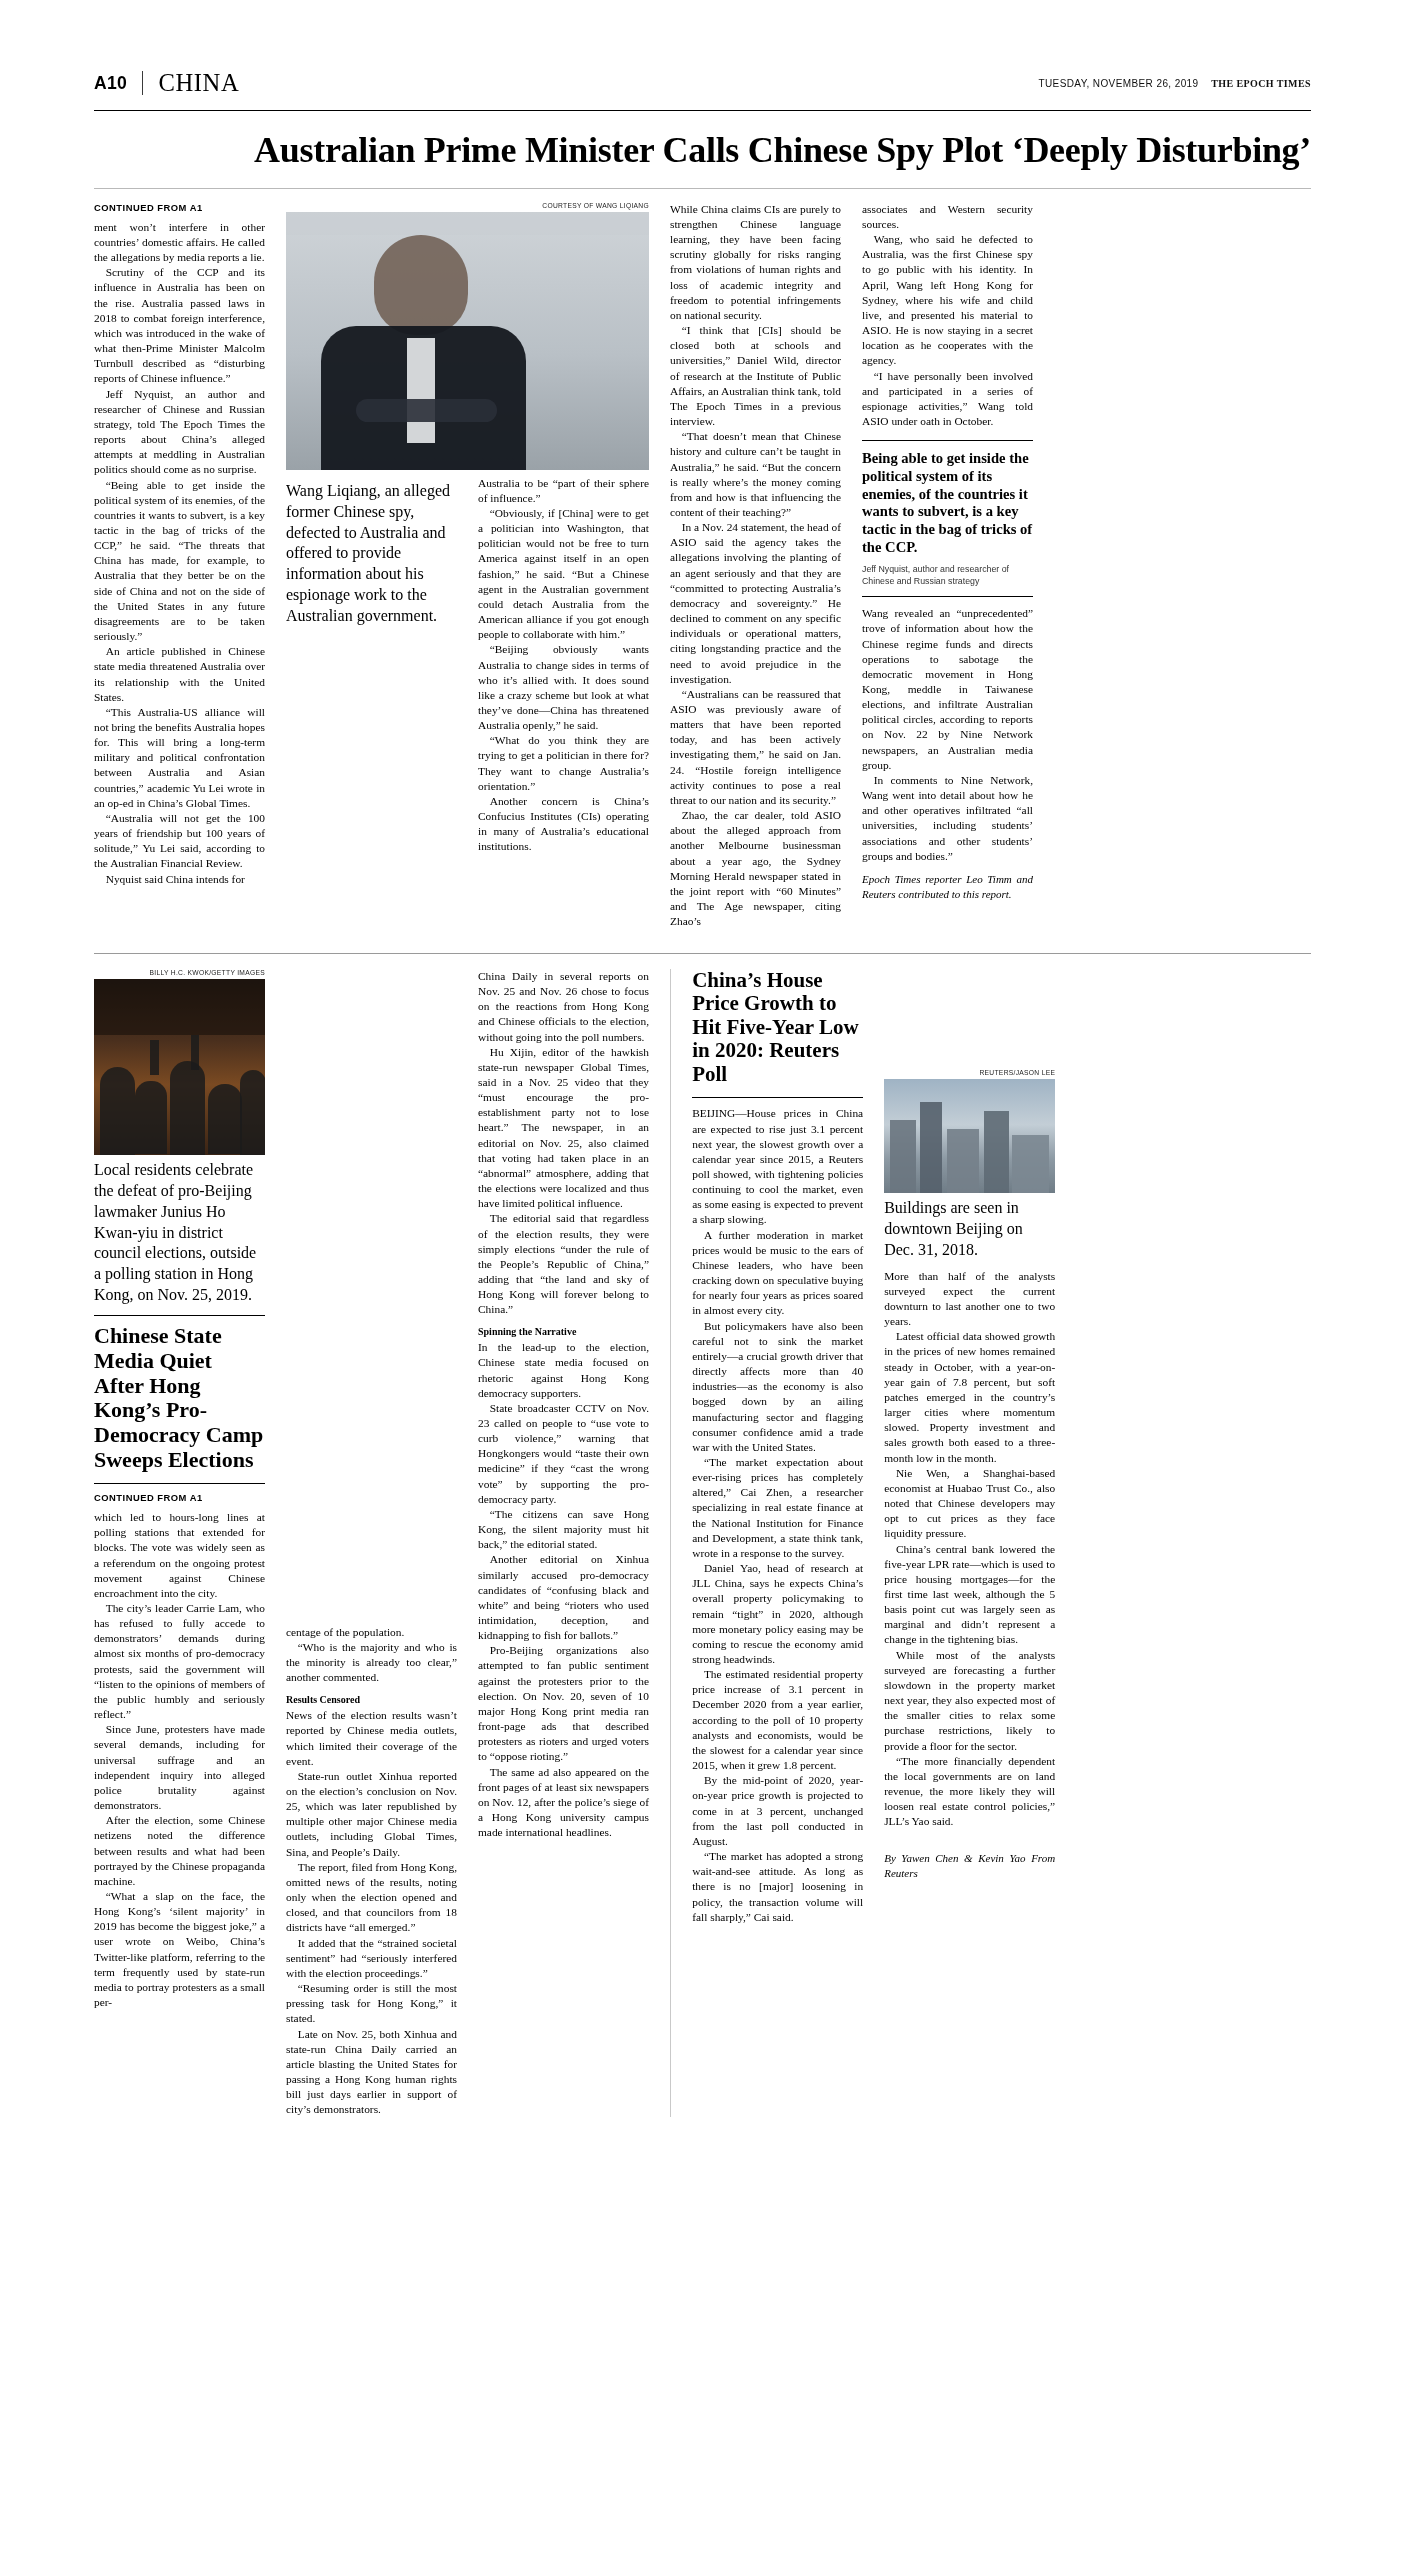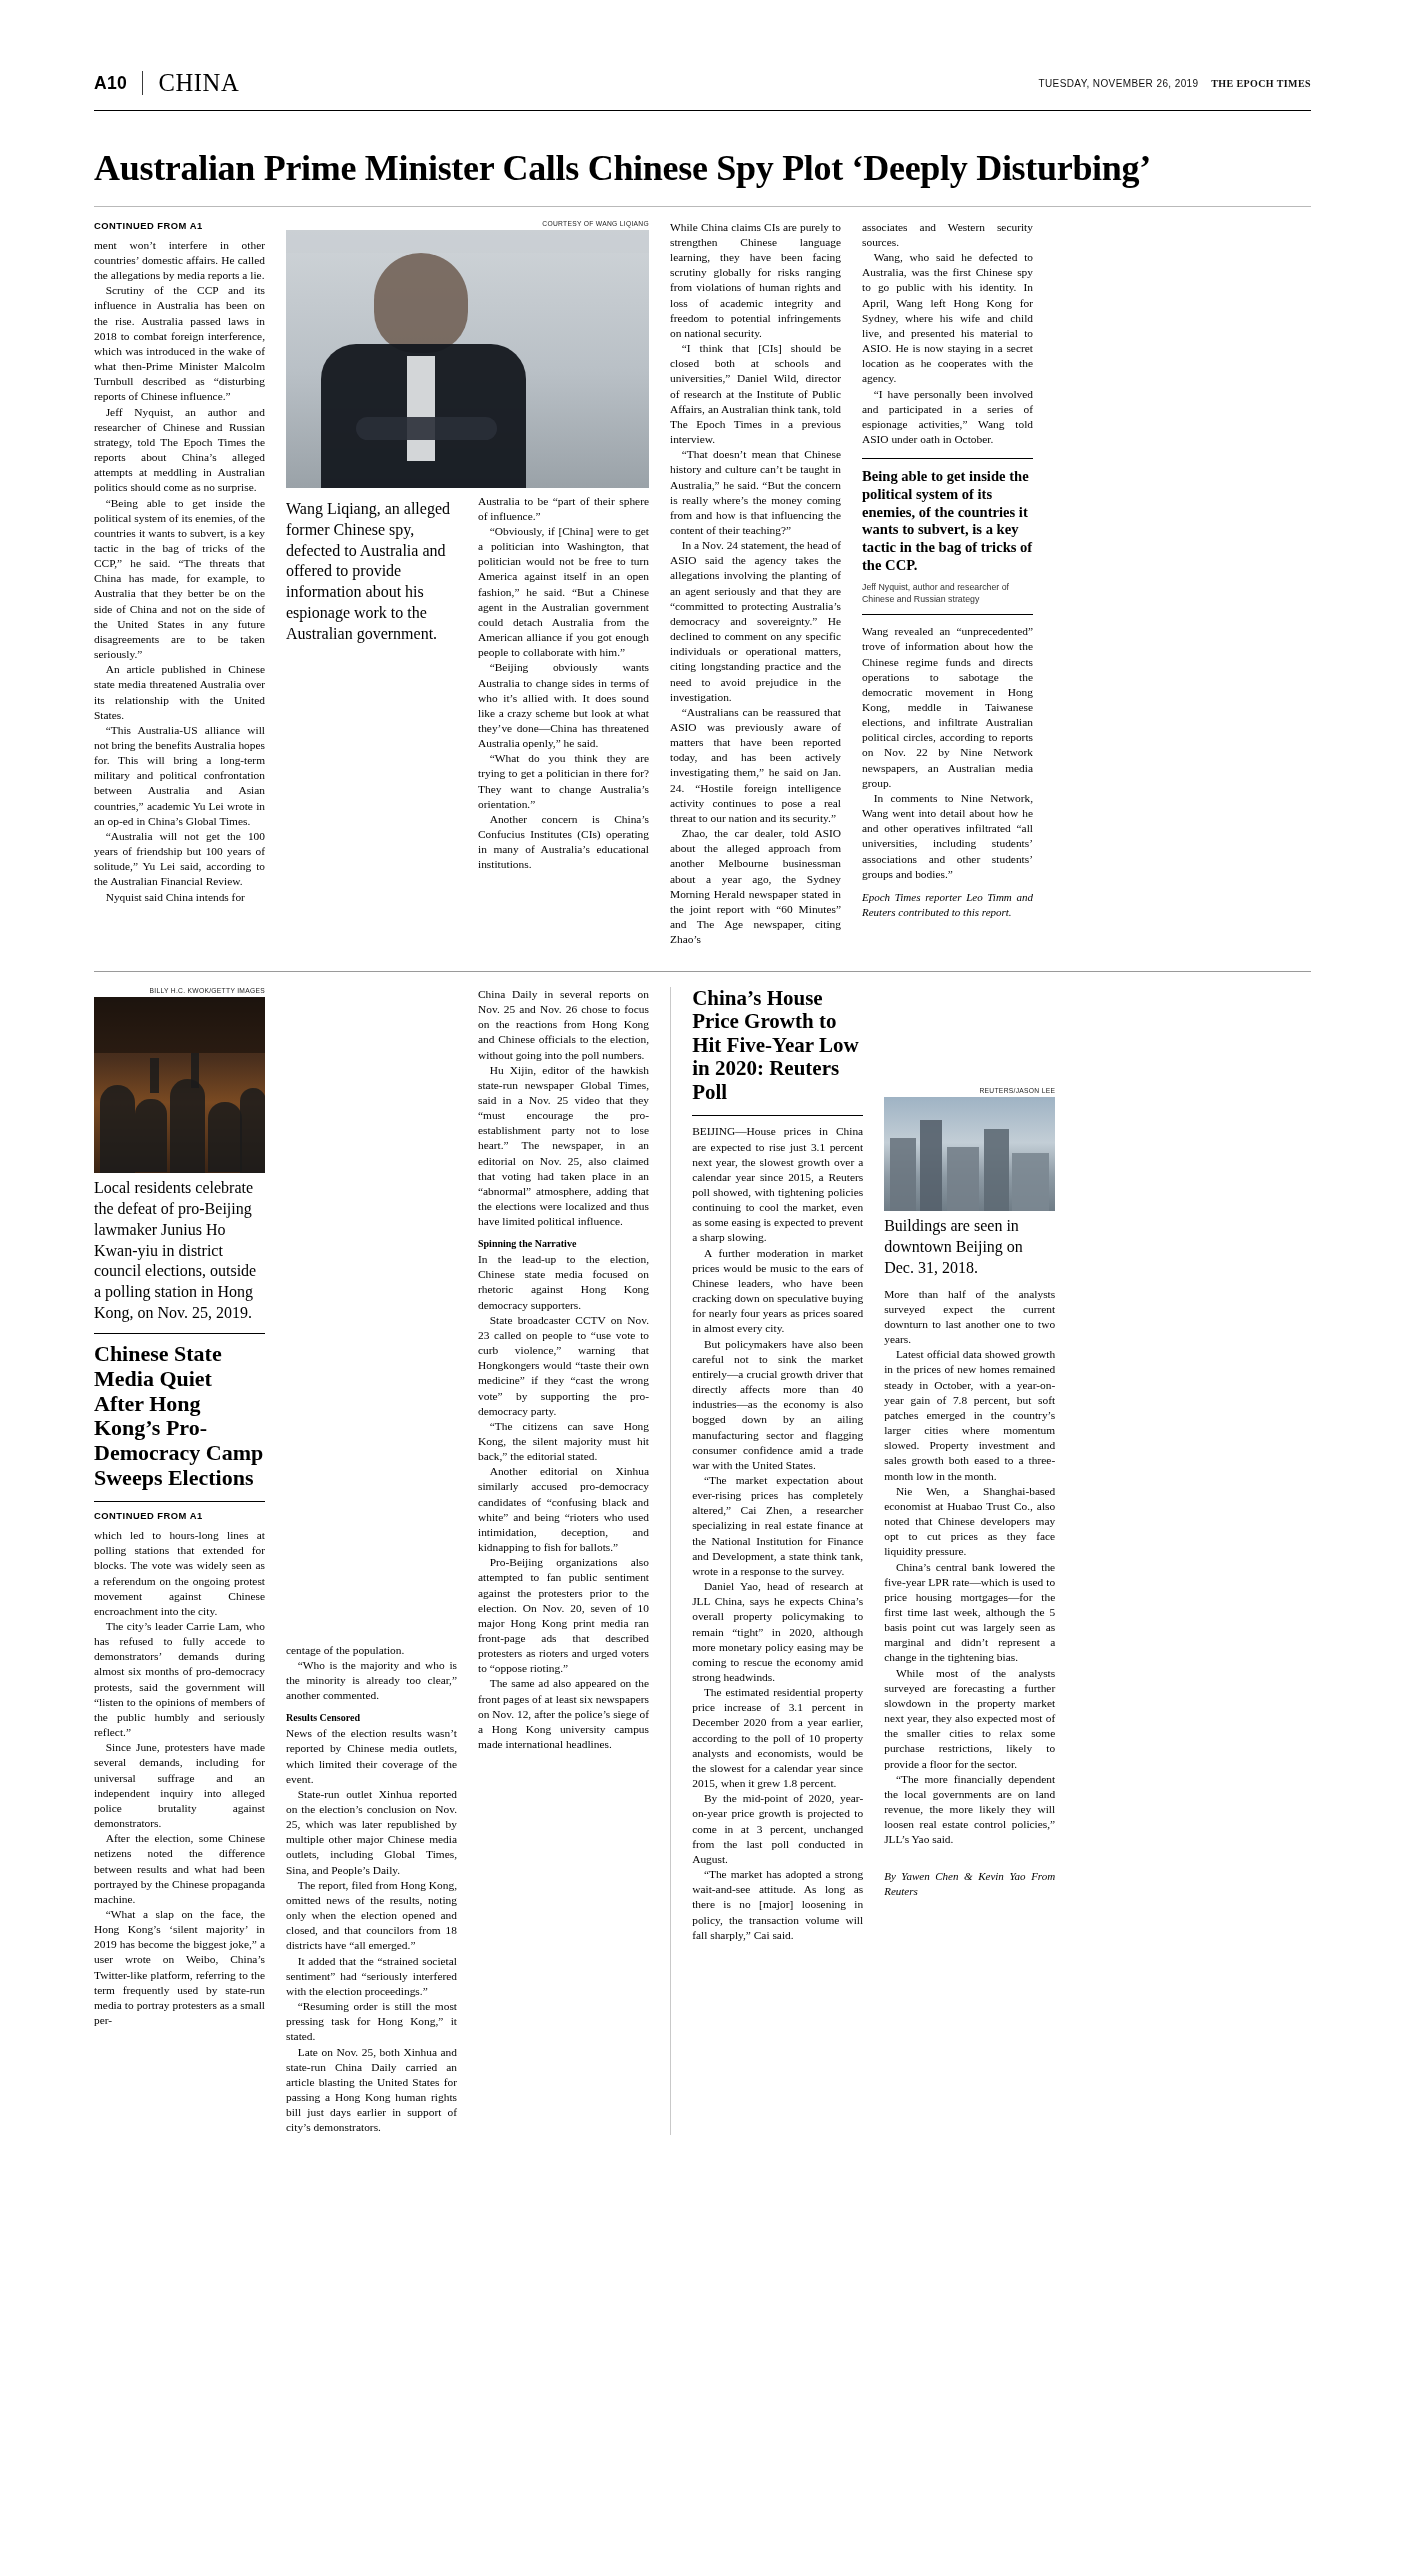--- a/index.html
+++ b/index.html
@@ -10,21 +10,21 @@
   .masthead{display:flex;align-items:center;justify-content:space-between;padding-top:69px;gap:32px;}
   .mh-left{display:flex;align-items:center;gap:15px;}
   .mh-page{font-family:"Liberation Sans",sans-serif;font-weight:bold;font-size:17.6px;letter-spacing:0.3px;}
   .mh-rule{width:1.2px;height:23.4px;background:#3a3a3a;}
   .mh-section{font-family:"Liberation Serif",serif;font-size:24.6px;letter-spacing:0.6px;}
   .mh-right{font-family:"Liberation Sans",sans-serif;font-size:10px;letter-spacing:0.4px;color:#111;}
   .mh-right .paper{font-weight:bold;font-family:Liberation Serif, serif;}
   .rule-thin{height:1.2px;background:#000;margin-top:13px;}
 
   
-  .headline{font-family:"Liberation Serif",serif;font-weight:bold;font-size:36px;line-height:1.08;letter-spacing:-0.3px;margin-top:38px;}
+  .headline{font-family:"Liberation Serif",serif;font-weight:bold;font-size:36px;line-height:1.08;letter-spacing:-0.3px;margin-top:20px;text-align:right;}
   .rule-under-head{height:1.2px;background:#b9b9b9;margin-top:17.6px;}
 
   
   .cols{display:flex;gap:21px;margin-top:13px;}
   .col{width:171px;}
   p{margin:0;font-size:11.4px;line-height:1.33;text-align:justify;text-indent:11.7px;}
   p.noind{text-indent:0;}
   .kicker{font-family:"Liberation Sans",sans-serif;font-weight:bold;font-size:9.4px;letter-spacing:0.5px;margin-bottom:7px;}
 
   
@@ -187,20 +187,21 @@
       <p>State-run outlet Xinhua reported on the election’s conclusion on Nov. 25, which was later republished by multiple other major Chinese media outlets, including Global Times, Sina, and People’s Daily.</p>
       <p>The report, filed from Hong Kong, omitted news of the results, noting only when the election opened and closed, and that councilors from 18 districts have “all emerged.”</p>
       <p>It added that the “strained societal sentiment” had “seriously interfered with the election proceedings.”</p>
       <p>“Resuming order is still the most pressing task for Hong Kong,” it stated.</p>
       <p>Late on Nov. 25, both Xinhua and state-run China Daily carried an article blasting the United States for passing a Hong Kong human rights bill just days earlier in support of city’s demonstrators.</p>
     </div>
 
     <div class="col">
       <p class="noind">China Daily in several reports on Nov. 25 and Nov. 26 chose to focus on the reactions from Hong Kong and Chinese officials to the election, without going into the poll numbers.</p>
       <p>Hu Xijin, editor of the hawkish state-run newspaper Global Times, said in a Nov. 25 video that they “must encourage the pro-establishment party not to lose heart.” The newspaper, in an editorial on Nov. 25, also claimed that voting had taken place in an “abnormal” atmosphere, adding that the elections were localized and thus have limited political influence.</p>
+      <p>The editorial said that regardless of the election results, they were simply elections “under the rule of the People’s Republic of China,” adding that “the land and sky of Hong Kong will forever belong to China.”</p>
       <div class="subsec">Spinning the Narrative</div>
       <p class="noind">In the lead-up to the election, Chinese state media focused on rhetoric against Hong Kong democracy supporters.</p>
       <p>State broadcaster CCTV on Nov. 23 called on people to “use vote to curb violence,” warning that Hongkongers would “taste their own medicine” if they “cast the wrong vote” by supporting the pro-democracy party.</p>
       <p>“The citizens can save Hong Kong, the silent majority must hit back,” the editorial stated.</p>
       <p>Another editorial on Xinhua similarly accused pro-democracy candidates of “confusing black and white” and being “rioters who used intimidation, deception, and kidnapping to fish for ballots.”</p>
       <p>Pro-Beijing organizations also attempted to fan public sentiment against the protesters prior to the election. On Nov. 20, seven of 10 major Hong Kong print media ran front-page ads that described protesters as rioters and urged voters to “oppose rioting.”</p>
       <p>The same ad also appeared on the front pages of at least six newspapers on Nov. 12, after the police’s siege of a Hong Kong university campus made international headlines.</p>
     </div>
 
     <div class="vdiv"></div>

